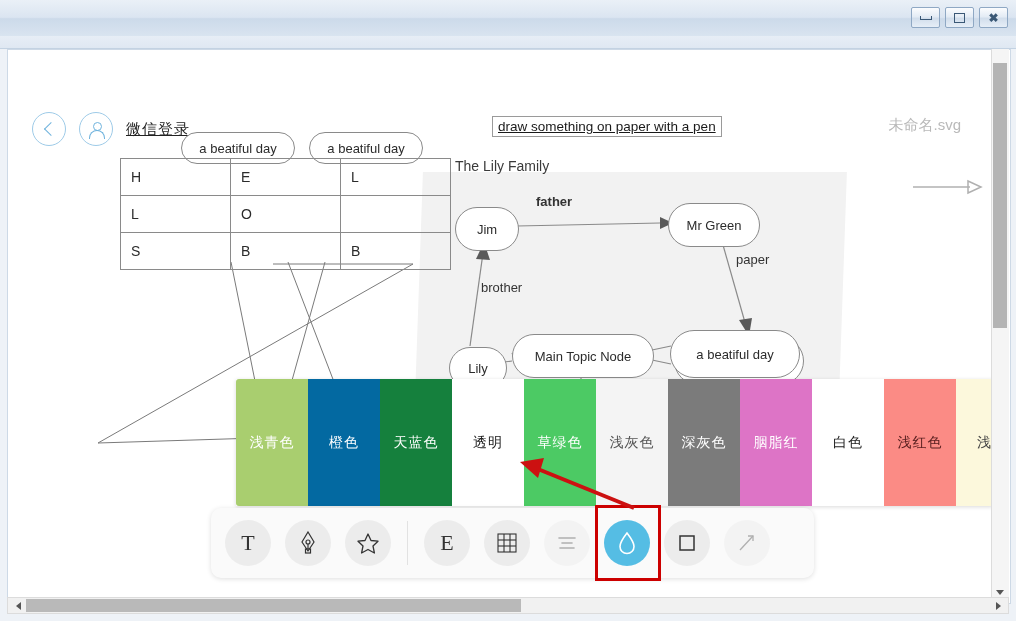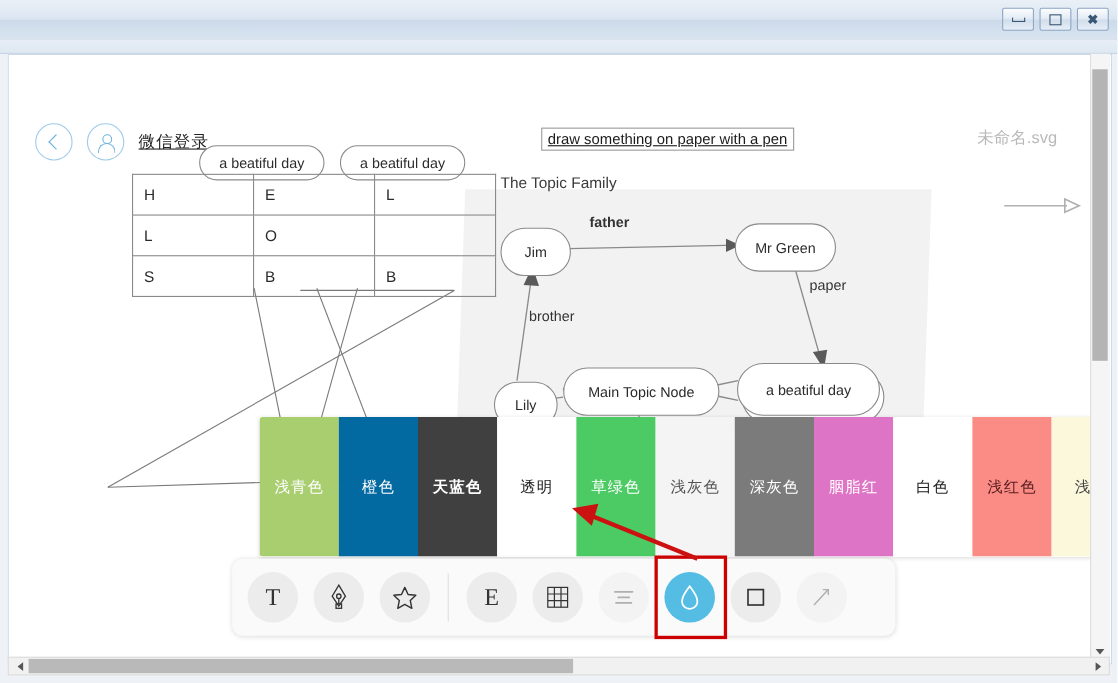--- a/index.html
+++ b/index.html
@@ -381,41 +381,41 @@
           <tr>
             <td>S</td>
             <td>B</td>
             <td>B</td>
           </tr>
         </tbody>
       </table>
 
       <div id="note-box">draw something on paper with a pen</div>
 
-      <div id="family-title">The Topic Family</div>
+      <div id="family-title">The Lily Family</div>
 
       <div class="node" id="node-beautiful-shadow"></div>
       <div class="node" id="node-jim">Jim</div>
       <div class="node" id="node-mrgreen">Mr Green</div>
       <div class="node" id="node-lily">Lily</div>
       <div class="node" id="node-maintopic">Main Topic Node</div>
       <div class="node" id="node-beautiful">a beatiful day</div>
 
       <div class="edge-label" id="label-father">father</div>
       <div class="edge-label" id="label-wife">paper</div>
       <div class="edge-label" id="label-brother">brother</div>
 
       <div class="palette">
         <div class="swatch" style="background: rgb(169, 206, 111); color: rgb(255, 255, 255);">
             <span>浅青色</span>
           </div>
         <div class="swatch" style="background: #0369a1; color: rgb(255, 255, 255);">
             <span>橙色</span>
           </div>
-        <div class="swatch" style="background: #404040; color: rgb(255, 255, 255); font-weight: bold;">
+        <div class="swatch" style="background: #15803d; color: rgb(255, 255, 255);">
             <span>天蓝色</span>
           </div>
         <div class="swatch" style="background: rgb(255, 255, 255); color: rgb(34, 34, 34);">
             <span>透明</span>
           </div>
         <div class="swatch" style="background: rgb(76, 202, 100); color: rgb(255, 255, 255);">
             <span>草绿色</span>
           </div>
         <div class="swatch" style="background: rgb(244, 244, 244); color: rgb(85, 85, 85);">
             <span>浅灰色</span>

